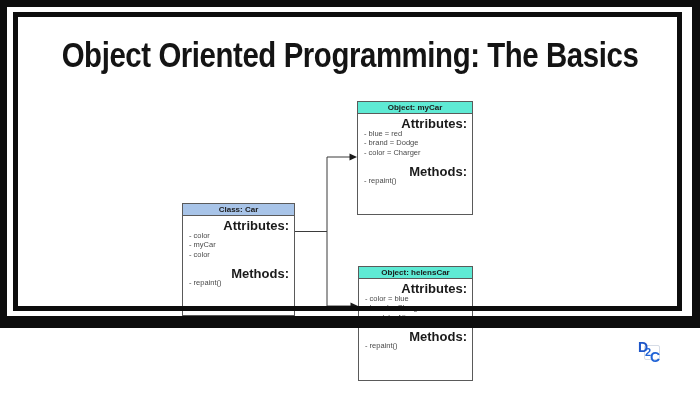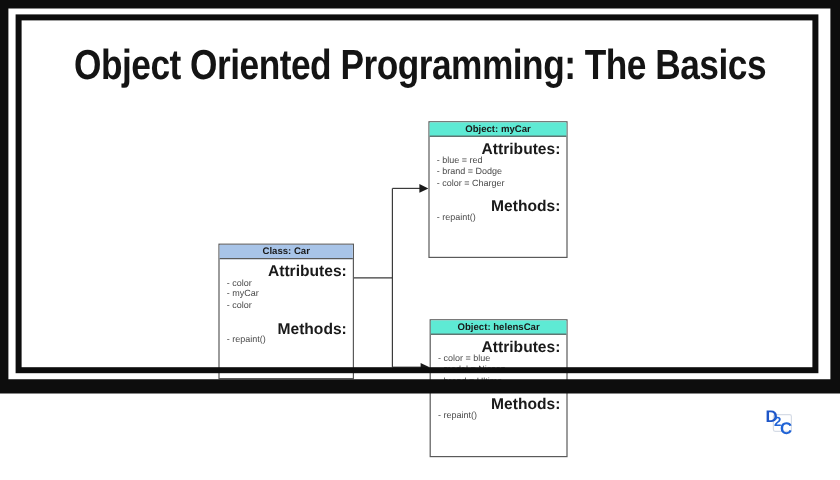--- a/index.html
+++ b/index.html
@@ -91,22 +91,22 @@
       <div class="lbl">Methods:</div>
       <div class="item">- repaint()</div>
     </div>
   </div>
 
   <div class="umlbox" id="box-helenscar">
     <div class="umlheader yellow">Object: helensCar</div>
     <div class="umlbody">
       <div class="lbl">Attributes:</div>
       <div class="item">- color = blue</div>
+      <div class="item">- brand = Charger</div>
       <div class="item">- model = Nissan</div>
-      <div class="item">- brand = Ultima</div>
       <div class="spacer"></div>
       <div class="lbl">Methods:</div>
       <div class="item">- repaint()</div>
     </div>
   </div>
 
   <div class="logo">
     <div class="frame"></div>
     <span class="l-d">D</span>
     <span class="l-2">2</span>

